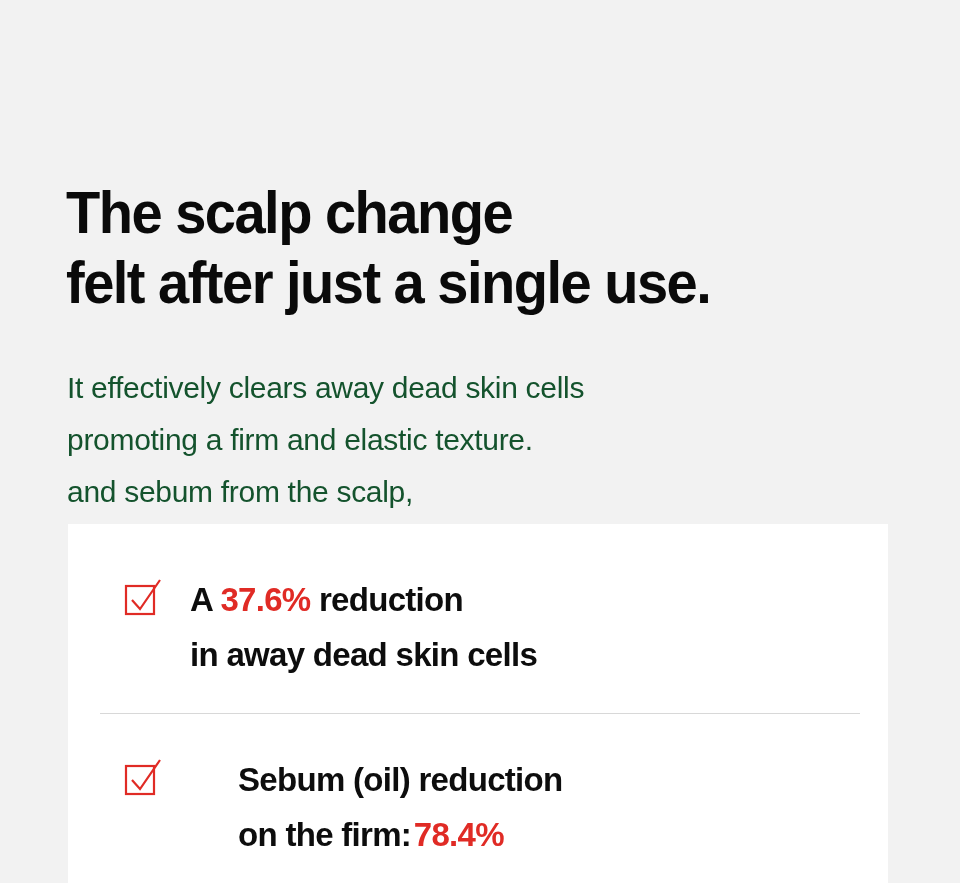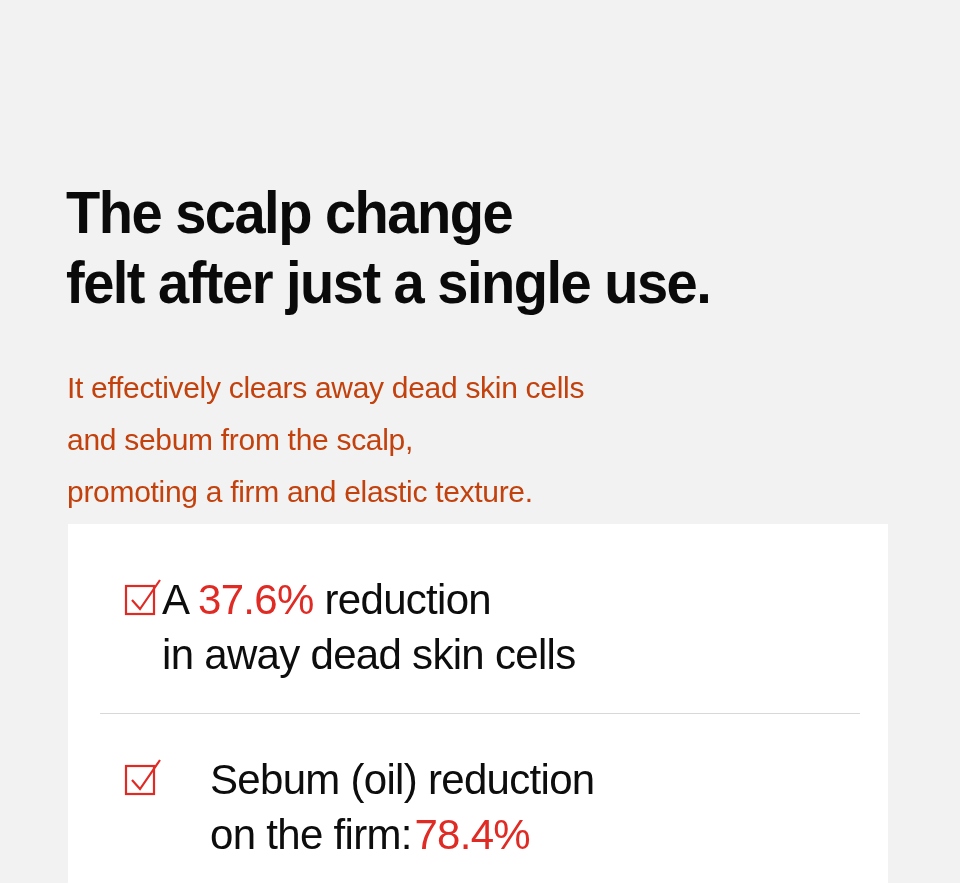--- a/index.html
+++ b/index.html
@@ -44,21 +44,21 @@
   
   .body-copy {
     position: absolute;
     left: 67px;
     top: 332px;
     width: 800px;
     font-size: 30px;
     font-weight: 400;
     line-height: 52px;
     letter-spacing: -0.3px;
-    color: #c2410c;
+    color: #14532d;
   }
   .body-copy .bc-line {
     display: block;
     white-space: nowrap;
   }
 
   
   .claims-card {
     position: absolute;
     left: 68px;
@@ -81,22 +81,23 @@
   .check-icon {
     width: 38px;
     height: 38px;
     margin-left: 56px;
     margin-top: 6px;
     flex: 0 0 auto;
     display: block;
   }
 
   .claim-text {
-    font-size: 42px;
-    font-weight: 400;
+    margin-left: 28px;
+    font-size: 33px;
+    font-weight: 700;
     line-height: 55px;
     letter-spacing: -0.7px;
     color: #0d0d0d;
   }
   .claim-text .ct-line {
     display: block;
     white-space: nowrap;
   }
   .hl-red { color: #e02b25; }
   .colon-sep { letter-spacing: 2px; }
@@ -115,22 +116,22 @@
 
 <div class="page">
 
   <h1 class="headline">
     <span class="hl-line">The scalp change</span>
     <span class="hl-line">felt after just a single use.</span>
   </h1>
 
   <p class="body-copy">
     <span class="bc-line">It effectively clears away dead skin cells</span>
+    <span class="bc-line">promoting a firm and elastic texture.</span>
     <span class="bc-line">and sebum from the scalp,</span>
-    <span class="bc-line">promoting a firm and elastic texture.</span>
   </p>
 
   <div class="claims-card">
 
     <div class="claim-row row-1">
       <svg class="check-icon" viewBox="0 0 38 38">
         <rect x="2" y="8" width="28" height="28" fill="none" stroke="#e02b25" stroke-width="2.2"></rect>
         <path d="M8 22 L16 31 L36 2" fill="none" stroke="#e02b25" stroke-width="2.2" stroke-linecap="butt" stroke-linejoin="miter"></path>
       </svg>
       <div class="claim-text">

